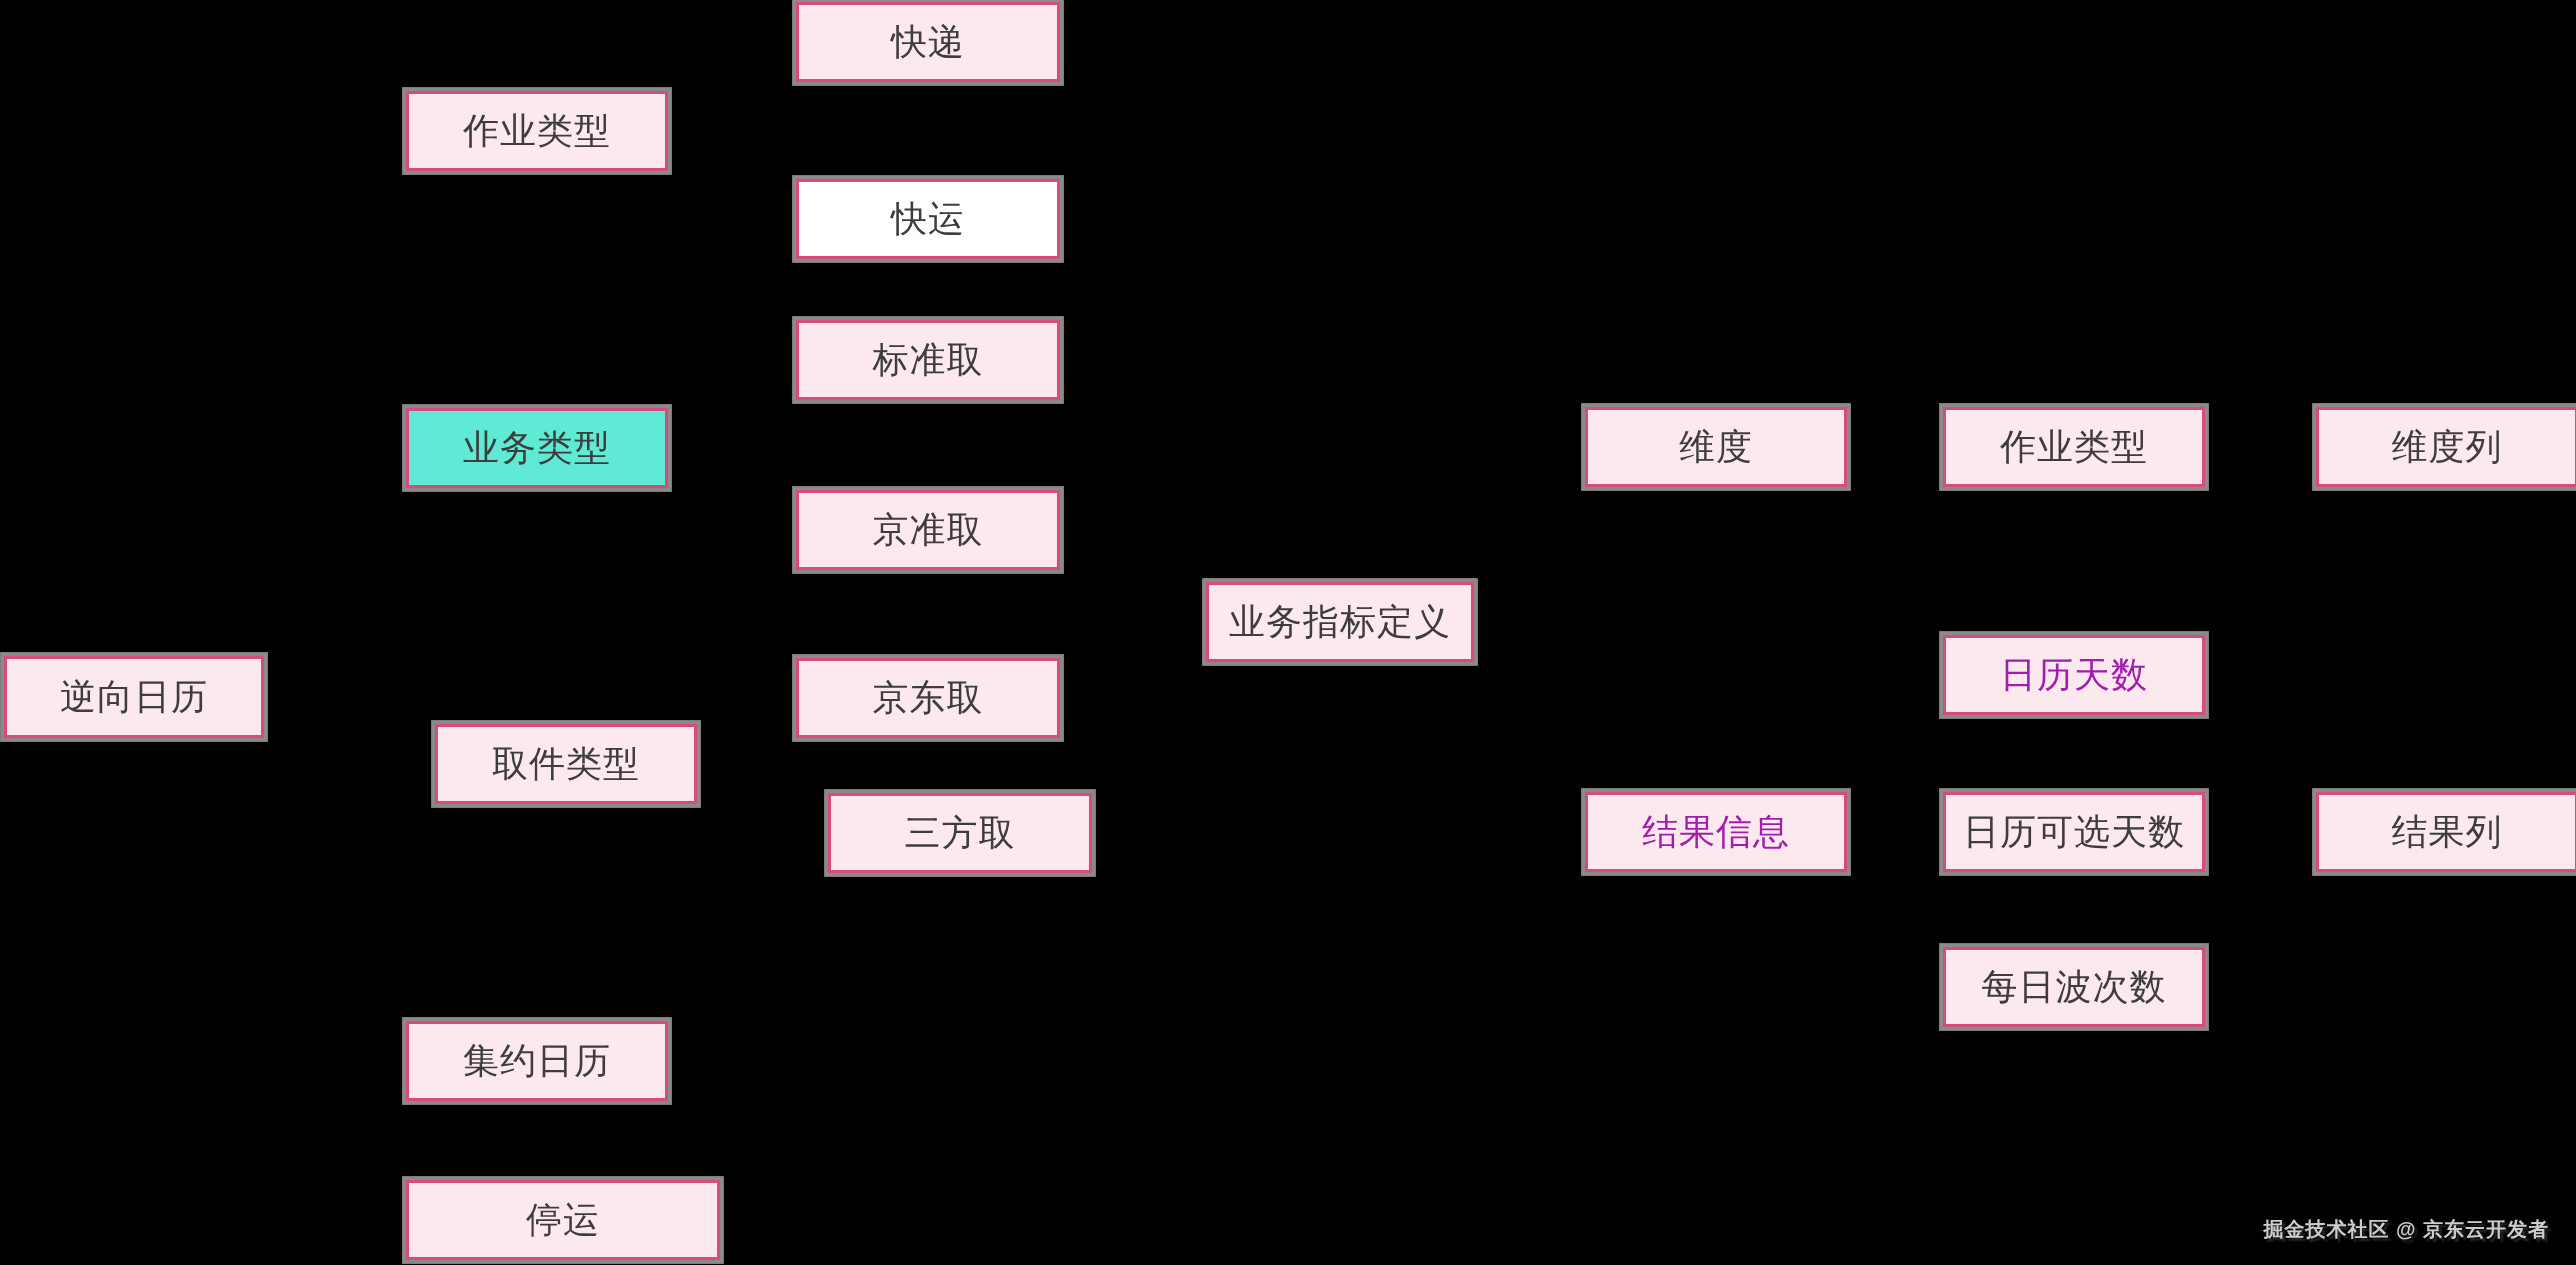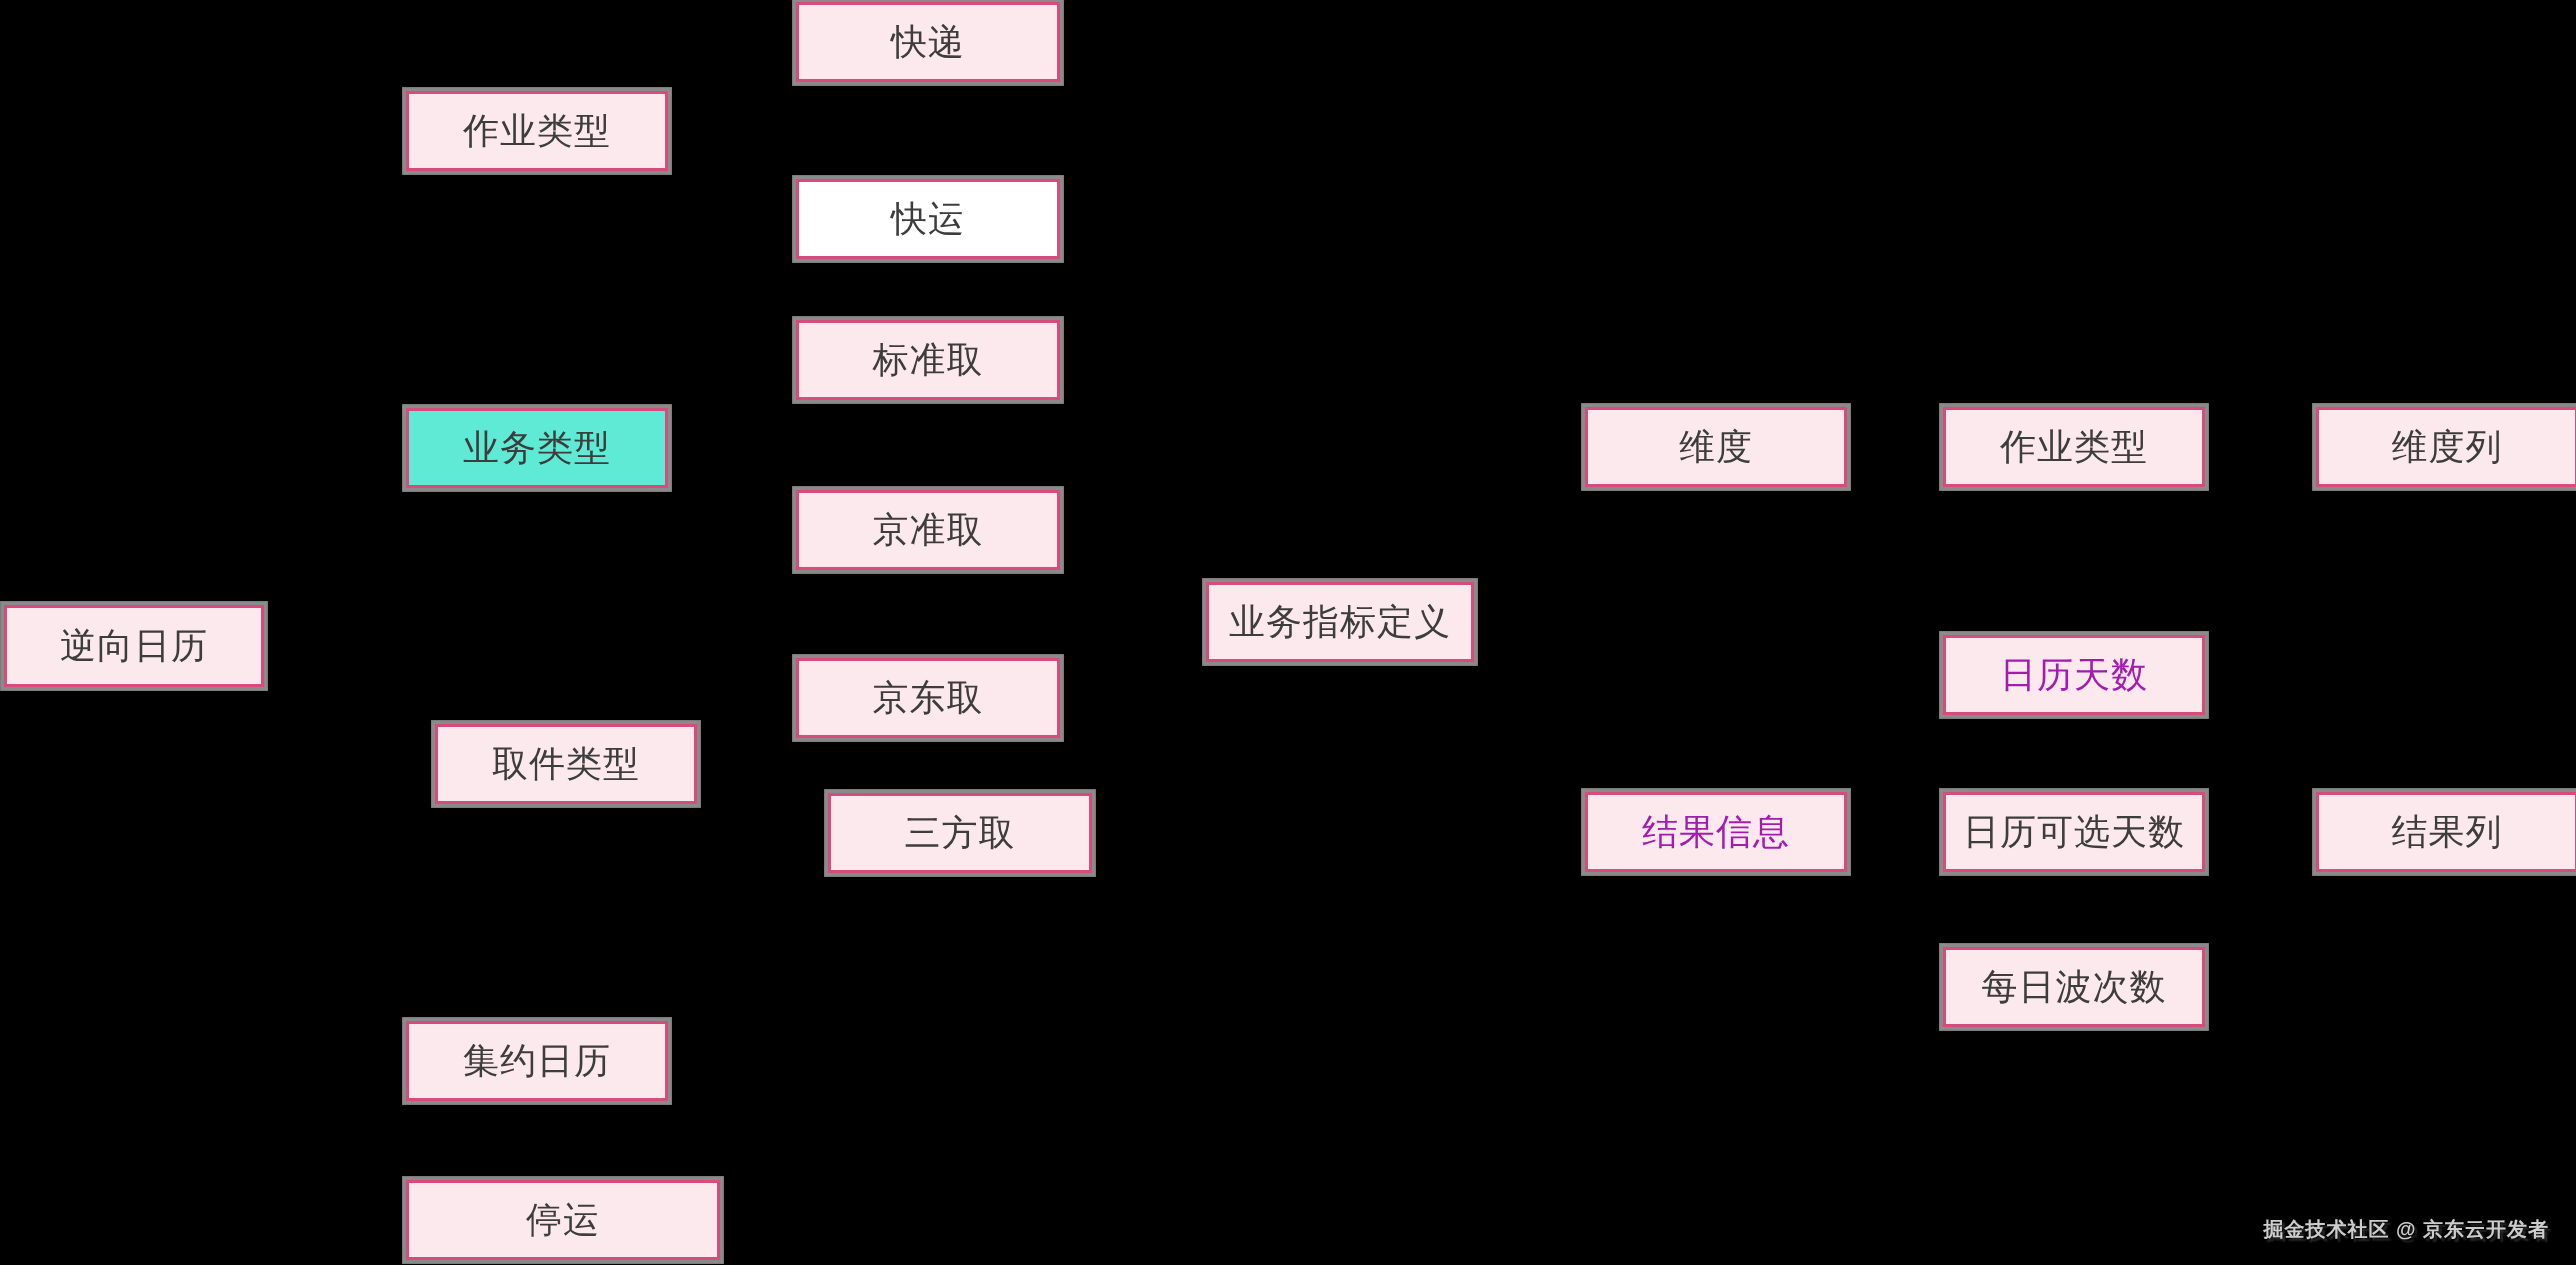--- a/index.html
+++ b/index.html
@@ -37,21 +37,21 @@
     letter-spacing: 1px;
     text-shadow: 2.9px 2.9px 1.9px rgba(45,45,45,0.95);
     white-space: nowrap;
   }
 </style>
 </head>
 <body>
 
 <div id="canvas" style="width: 2576px; height: 1266px; background: rgb(0, 0, 0);">
   <div id="nodes-layer">
-      <div class="node" style="left: 3.9px; top: 605px; width: 260px; height: 82px; background: rgb(252, 233, 238); border: 3.9px solid rgb(214, 76, 125); box-shadow: rgb(138, 138, 138) 0px 0px 0px 3.9px; color: rgb(61, 61, 61);">逆向日历</div>
+      <div class="node" style="left: 3.9px; top: 656px; width: 260px; height: 82px; background: rgb(252, 233, 238); border: 3.9px solid rgb(214, 76, 125); box-shadow: rgb(138, 138, 138) 0px 0px 0px 3.9px; color: rgb(61, 61, 61);">逆向日历</div>
       <div class="node" style="left: 406px; top: 91px; width: 262px; height: 80px; background: rgb(252, 233, 238); border: 3.9px solid rgb(214, 76, 125); box-shadow: rgb(138, 138, 138) 0px 0px 0px 3.9px; color: rgb(61, 61, 61);">作业类型</div>
       <div class="node" style="left: 406px; top: 408px; width: 262px; height: 80px; background: #5eead4; border: 3.9px solid rgb(214, 76, 125); box-shadow: rgb(138, 138, 138) 0px 0px 0px 3.9px; color: rgb(61, 61, 61);">业务类型</div>
       <div class="node" style="left: 406px; top: 724px; width: 262px; height: 80px; background: rgb(252, 233, 238); border: 3.9px solid rgb(214, 76, 125); box-shadow: rgb(138, 138, 138) 0px 0px 0px 3.9px; color: rgb(61, 61, 61); margin-left: 29px;">取件类型</div>
       <div class="node" style="left: 406px; top: 1021px; width: 262px; height: 80px; background: rgb(252, 233, 238); border: 3.9px solid rgb(214, 76, 125); box-shadow: rgb(138, 138, 138) 0px 0px 0px 3.9px; color: rgb(61, 61, 61);">集约日历</div>
       <div class="node" style="left: 406px; top: 1180px; width: 314px; height: 80px; background: rgb(252, 233, 238); border: 3.9px solid rgb(214, 76, 125); box-shadow: rgb(138, 138, 138) 0px 0px 0px 3.9px; color: rgb(61, 61, 61);">停运</div>
       <div class="node" style="left: 796px; top: 1.9px; width: 264px; height: 80px; background: rgb(252, 233, 238); border: 3.9px solid rgb(214, 76, 125); box-shadow: rgb(138, 138, 138) 0px 0px 0px 3.9px; color: rgb(61, 61, 61);">快递</div>
       <div class="node" style="left: 796px; top: 179px; width: 264px; height: 80px; background: #ffffff; border: 3.9px solid rgb(214, 76, 125); box-shadow: rgb(138, 138, 138) 0px 0px 0px 3.9px; color: rgb(61, 61, 61);">快运</div>
       <div class="node" style="left: 796px; top: 320px; width: 264px; height: 80px; background: rgb(252, 233, 238); border: 3.9px solid rgb(214, 76, 125); box-shadow: rgb(138, 138, 138) 0px 0px 0px 3.9px; color: rgb(61, 61, 61);">标准取</div>
       <div class="node" style="left: 796px; top: 490px; width: 264px; height: 80px; background: rgb(252, 233, 238); border: 3.9px solid rgb(214, 76, 125); box-shadow: rgb(138, 138, 138) 0px 0px 0px 3.9px; color: rgb(61, 61, 61);">京准取</div>
       <div class="node" style="left: 796px; top: 658px; width: 264px; height: 80px; background: rgb(252, 233, 238); border: 3.9px solid rgb(214, 76, 125); box-shadow: rgb(138, 138, 138) 0px 0px 0px 3.9px; color: rgb(61, 61, 61);">京东取</div>

